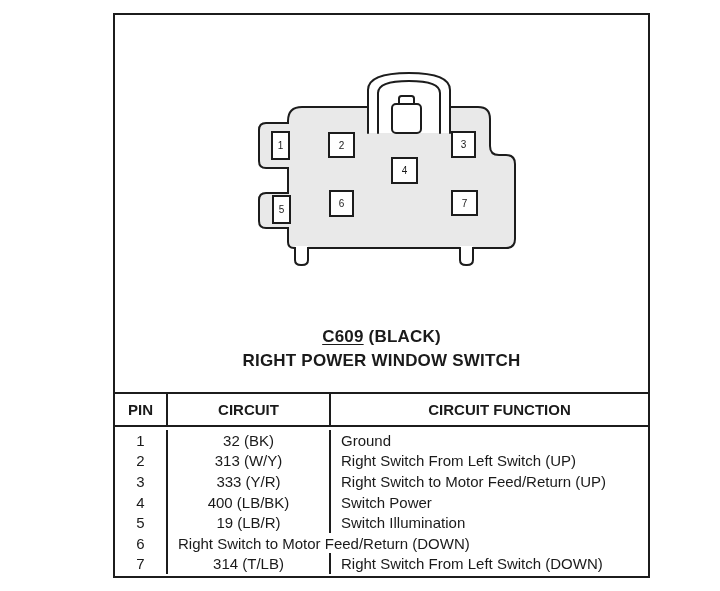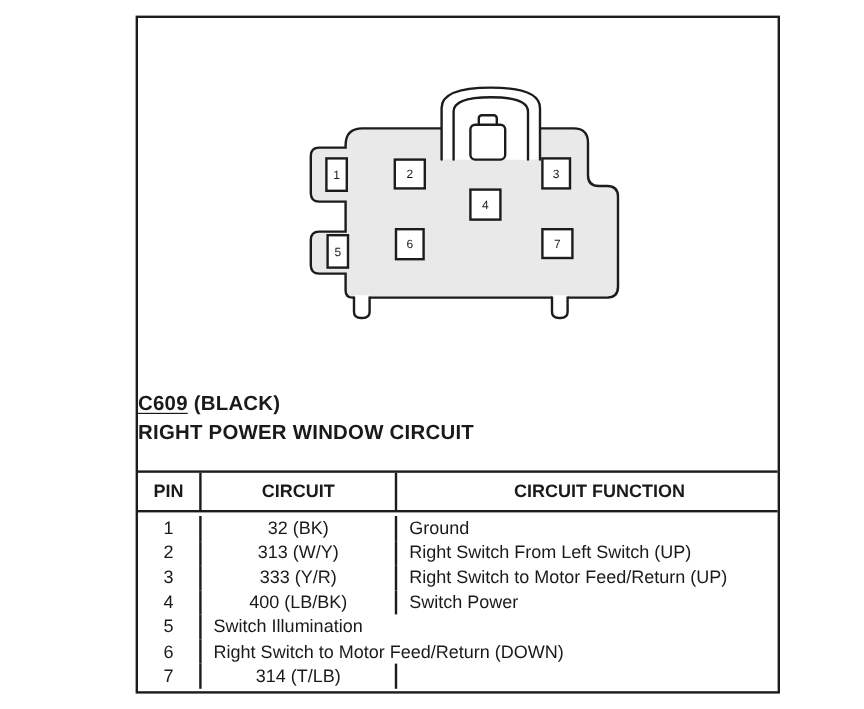--- a/index.html
+++ b/index.html
@@ -10,21 +10,21 @@
     color:#1a1a1a;
     -webkit-font-smoothing:antialiased;
   }
   .frame {
     position:absolute; left:113px; top:13px; width:537px; height:565px;
     border:2px solid #1c1c1c; box-sizing:border-box;
   }
   .connector-svg { position:absolute; left:0; top:0; }
   .title-block {
     position:absolute; left:0; top:310px; width:533px;
-    font-weight:bold; font-size:17px; line-height:24px;
+    text-align:center; font-weight:bold; font-size:17px; line-height:24px;
     letter-spacing:0.2px;
   }
   .title-block .cid { text-decoration:underline; text-underline-offset:2px; }
   .pin-table {
     position:absolute; left:0; right:0; top:377px; bottom:0;
     border-top:2px solid #1c1c1c;
     display:flex; flex-direction:column; box-sizing:border-box;
   }
   .trow { display:flex; flex-direction:row; align-items:stretch; }
   .thead {
@@ -116,21 +116,21 @@
           <text x="349.5" y="191.5" fill="#1a1a1a" stroke="none">7</text>
         </g>
       </g>
     </g>
   </svg>
 
   <div class="title-block">
     <div>
       <span class="cid">C609</span><span> </span><span>(BLACK)</span>
     </div>
-    <div>RIGHT POWER WINDOW CIRCUIT</div>
+    <div>RIGHT POWER WINDOW SWITCH</div>
   </div>
 
   <div class="pin-table">
     <div class="trow thead">
       <div class="cell col-pin">PIN</div>
       <div class="cell col-ckt">CIRCUIT</div>
       <div class="cell col-fn">CIRCUIT FUNCTION</div>
     </div>
     <div class="tbody">
   <div class="trow">
@@ -152,28 +152,30 @@
   </div>
 
   <div class="trow">
     <div class="cell col-pin">4</div>
     <div class="cell col-ckt">400 (LB/BK)</div>
     <div class="cell col-fn">Switch Power</div>
   </div>
 
   <div class="trow">
     <div class="cell col-pin">5</div>
+    <div class="cell col-ckt">19 (LB/R)</div>
     <div class="cell col-fn">Switch Illumination</div>
   </div>
 
   <div class="trow">
     <div class="cell col-pin">6</div>
     <div class="cell col-fn">Right Switch to Motor Feed/Return (DOWN)</div>
   </div>
 
   <div class="trow">
     <div class="cell col-pin">7</div>
     <div class="cell col-ckt">314 (T/LB)</div>
+    <div class="cell col-fn">Right Switch From Left Switch (DOWN)</div>
   </div>
 </div>
   </div>
 
 </div>
 
 </body></html>

